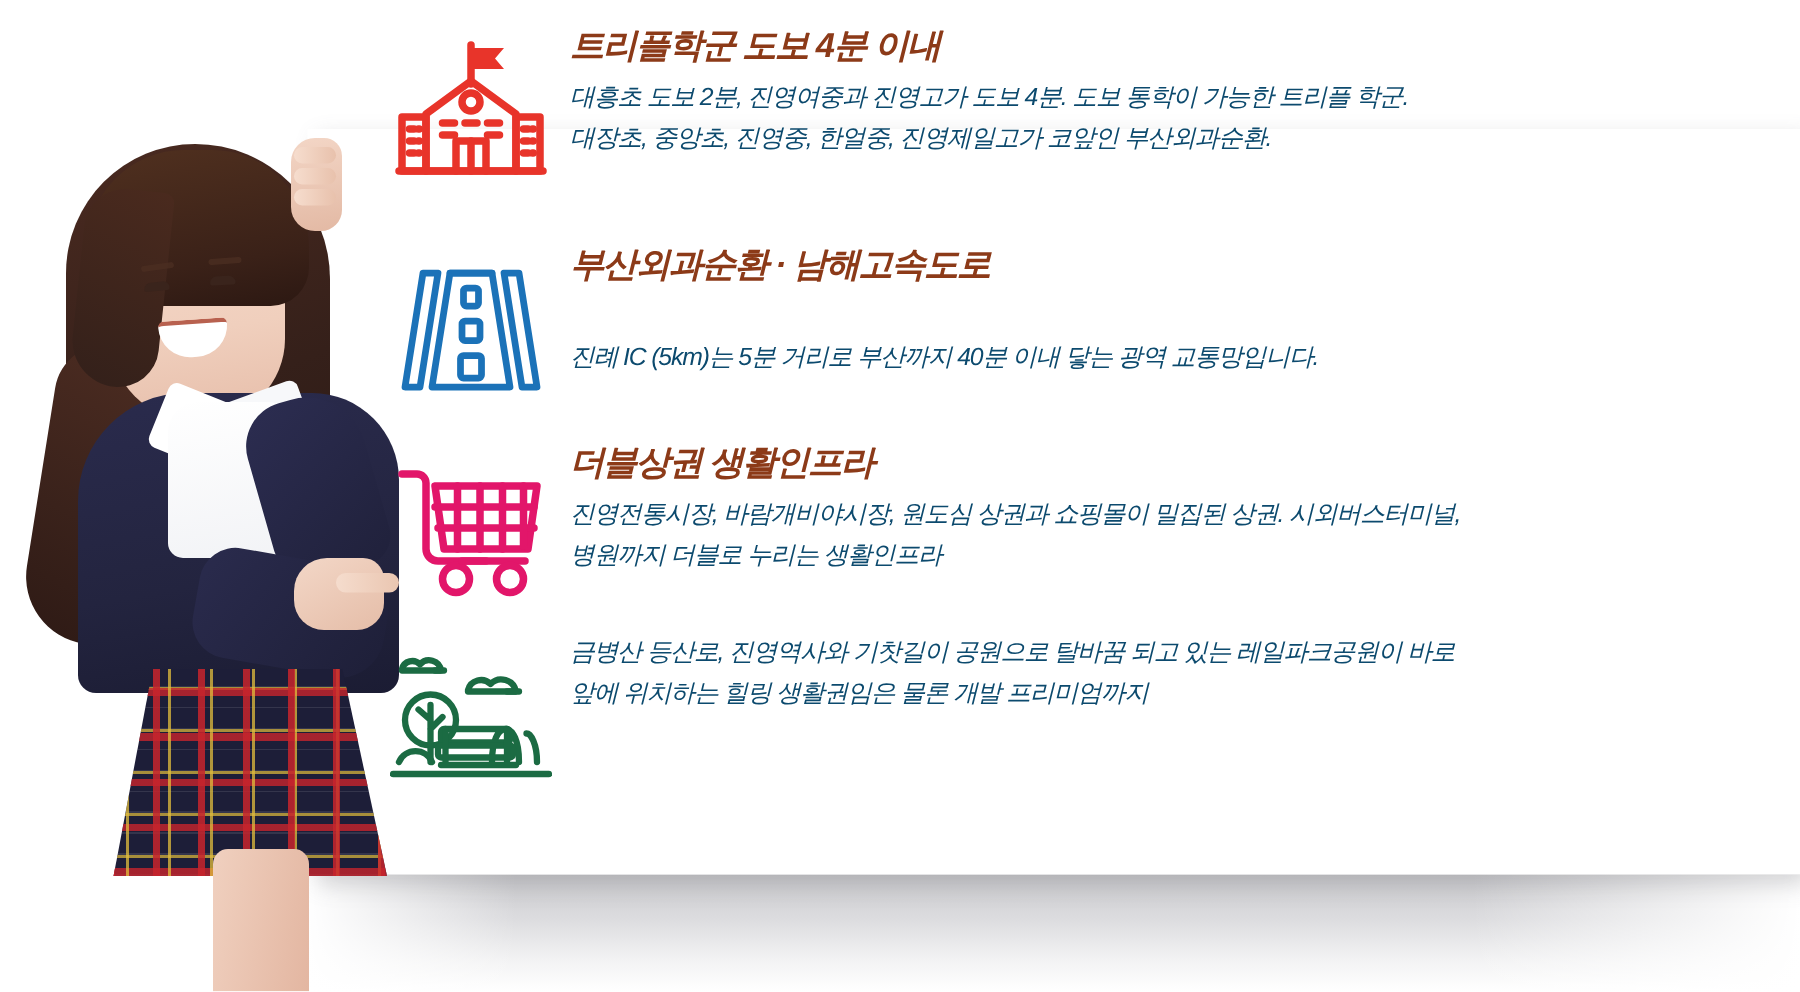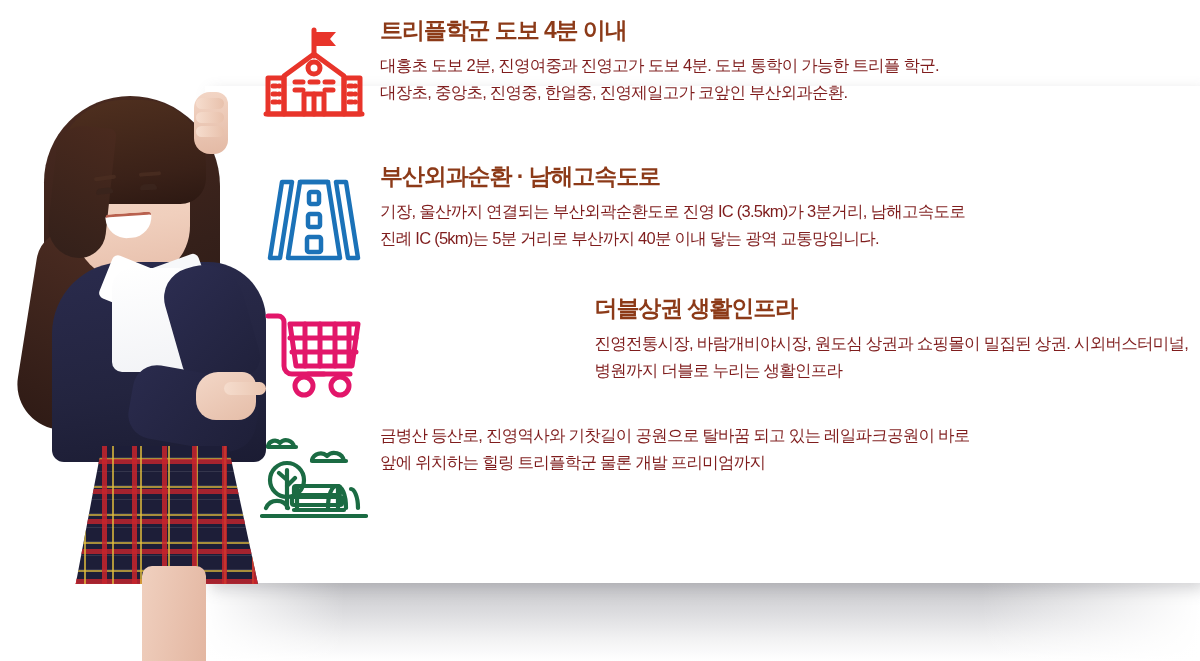--- a/index.html
+++ b/index.html
@@ -3,21 +3,21 @@
 <meta charset="utf-8">
 <style>
   html,body{margin:0;padding:0;}
   body{
     width:1200px;height:661px;
     background:#ffffff;
     font-family:"Liberation Sans","DejaVu Sans",sans-serif;
     overflow:hidden;
     position:relative;
   }
-  .stage{position:absolute;left:0;top:0;width:1200px;height:495px;background:#fff;}
+  .stage{position:absolute;left:0;top:0;width:1200px;height:495px;background:#fff;font-style:italic;}
 
   
   .photo-area{position:absolute;left:0;top:0;width:400px;height:661px;overflow:hidden;}
 
   
   .board{
     position:absolute;left:205px;top:86px;width:995px;height:497px;
     background:#ffffff;
     box-shadow:6px 6px 14px rgba(120,120,125,.30);
     z-index:3;
@@ -144,39 +144,39 @@
     position:absolute;left:142px;top:566px;width:64px;height:95px;
     background:linear-gradient(100deg,#f0d0bf 0%,#e3b6a1 100%);
     border-radius:10px 10px 0 0;
   }
 
   
   .features{position:absolute;left:248px;top:18px;width:940px;z-index:6;}
   .feature{position:relative;display:flex;align-items:flex-start;}
   .f1{height:146px;}
   .f2{height:132px;}
-  .f3{height:126px;justify-content:space-between;}
+  .f3{height:126px;}
   .f4{height:130px;}
 
   .icon-wrap{
     width:132px;min-width:132px;display:flex;align-items:flex-start;justify-content:center;
     padding-top:6px;
   }
   .f2 .icon-wrap{padding-top:14px;}
   .f3 .icon-wrap{padding-top:10px;}
   .f4 .icon-wrap{padding-top:14px;}
 
   .txt{padding-top:0;}
   .f-title{
     font-size:23px;font-weight:700;color:#8c3a18;
     letter-spacing:-1.1px;line-height:1.1;margin:0 0 9px 0;
     white-space:nowrap;
   }
   .f-body{
-    font-size:16.5px;color:#7f1d1d;line-height:1.62;
+    font-size:16.5px;color:#0c4a6e;line-height:1.62;
     letter-spacing:-.75px;margin:0;max-width:700px;
   }
 </style>
 </head>
 <body>
 
 <div class="stage">
 
   <div class="board-shadow"></div>
   <div class="board"></div>
@@ -252,21 +252,21 @@
           <path d="M70 4 H80 L92 80 H82 Z"></path>
           <rect x="43" y="14" width="10" height="12" rx="2"></rect>
           <rect x="42" y="36" width="12" height="13" rx="2"></rect>
           <rect x="41" y="59" width="14" height="15" rx="2"></rect>
           <path d="M34 4 H62"></path>
         </svg>
       </div>
       <div class="txt">
         <h2 class="f-title">부산외과순환 · 남해고속도로</h2>
         <p class="f-body">
-          <span>기장, 울산까지 연결되는 부산외곽순환도로 진영 IC (3.5km)가 3분거리, 남해고속도로</span><br>
+          <br>
           <span>진례 IC (5km)는 5분 거리로 부산까지 40분 이내 닿는 광역 교통망입니다.</span>
         </p>
       </div>
     </div>
 
     <div class="feature f3">
       <div class="icon-wrap">
         <svg width="100" height="92" viewBox="0 0 100 92" fill="none" stroke="#e2166a" stroke-width="5" stroke-linecap="round" stroke-linejoin="round" aria-hidden="true">
           <path d="M4 10 h10 a6 6 0 0 1 6 6 v44 a8 8 0 0 0 8 8 h58"></path>
           <path d="M26 18 h68 l-6 42 H32 Z"></path>
@@ -300,19 +300,19 @@
           <path d="M98 72 c0 -12 -4 -19 -7 -19"></path>
           <rect x="34" y="50" width="46" height="9" rx="2"></rect>
           <rect x="32" y="61" width="50" height="8" rx="2"></rect>
           <path d="M37 50 v24 M78 50 v24 M34 74 h50"></path>
           <path d="M2 80 h104"></path>
         </svg>
       </div>
       <div class="txt">
         <p class="f-body">
           <span>금병산 등산로, 진영역사와 기찻길이 공원으로 탈바꿈 되고 있는 레일파크공원이 바로</span><br>
-          <span>앞에 위치하는 힐링 트리플학군 물론 개발 프리미엄까지</span>
+          <span>앞에 위치하는 힐링 생활권임은 물론 개발 프리미엄까지</span>
         </p>
       </div>
     </div>
 
   </div>
 </div>
 
 </body></html>

